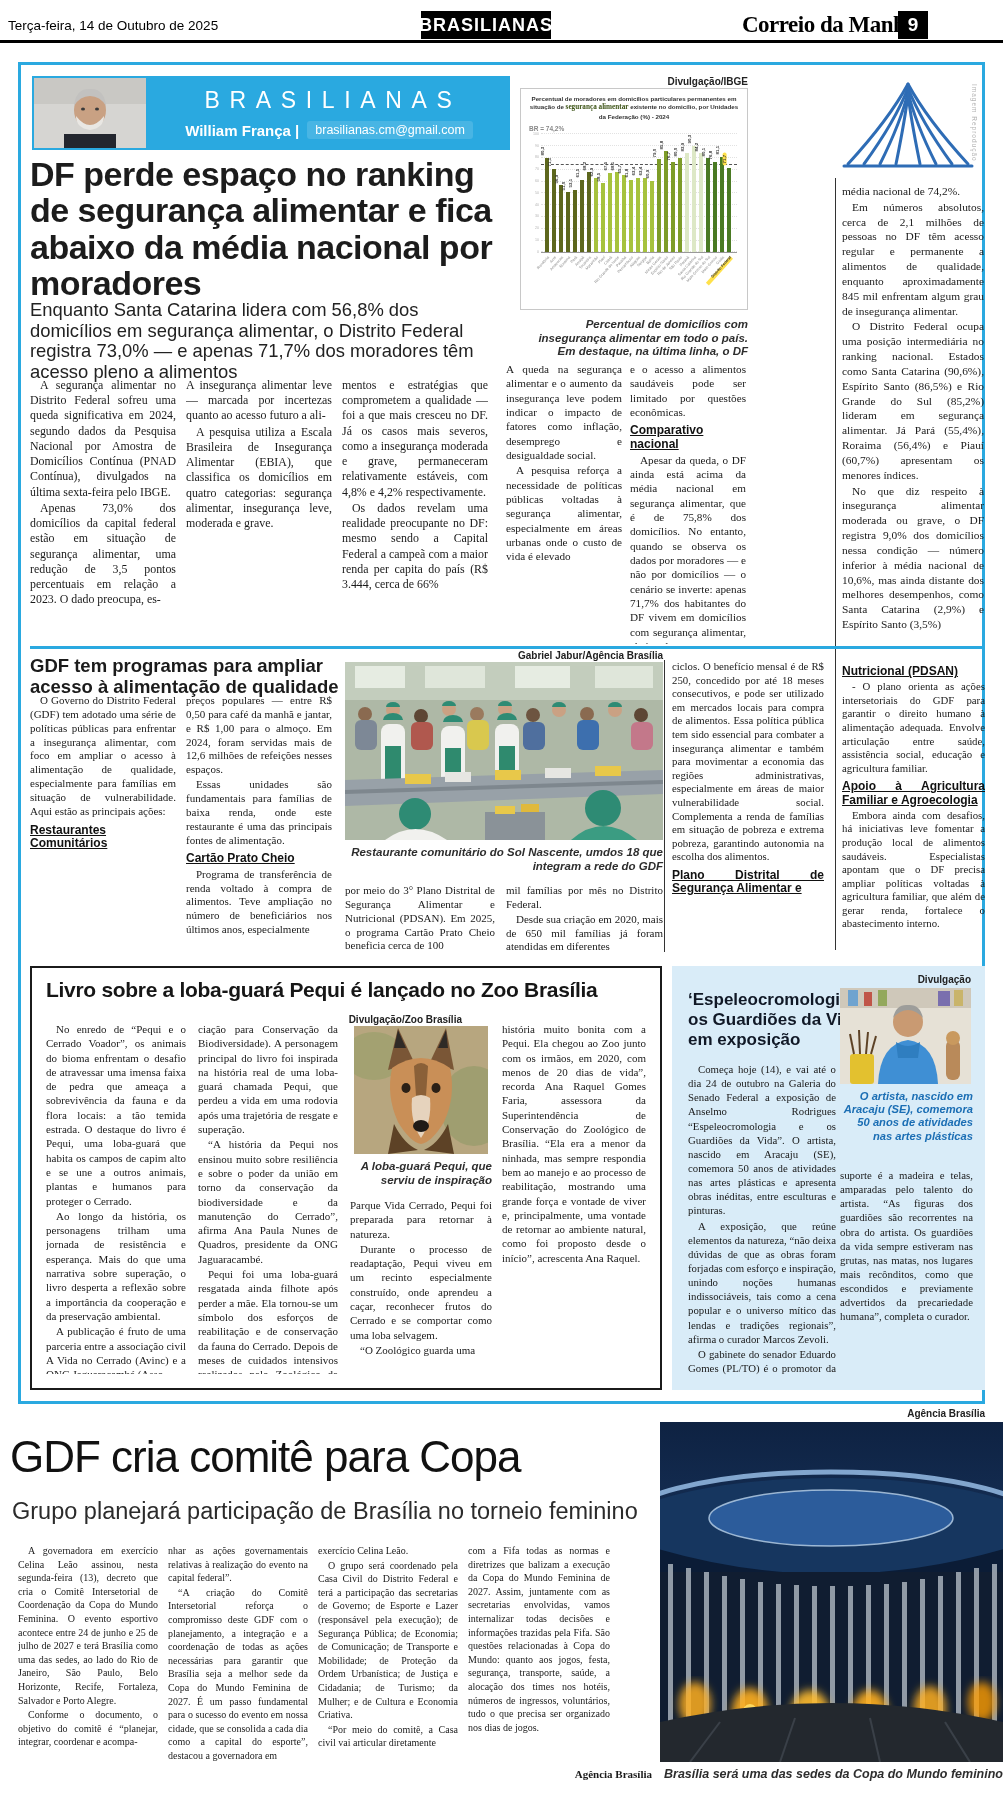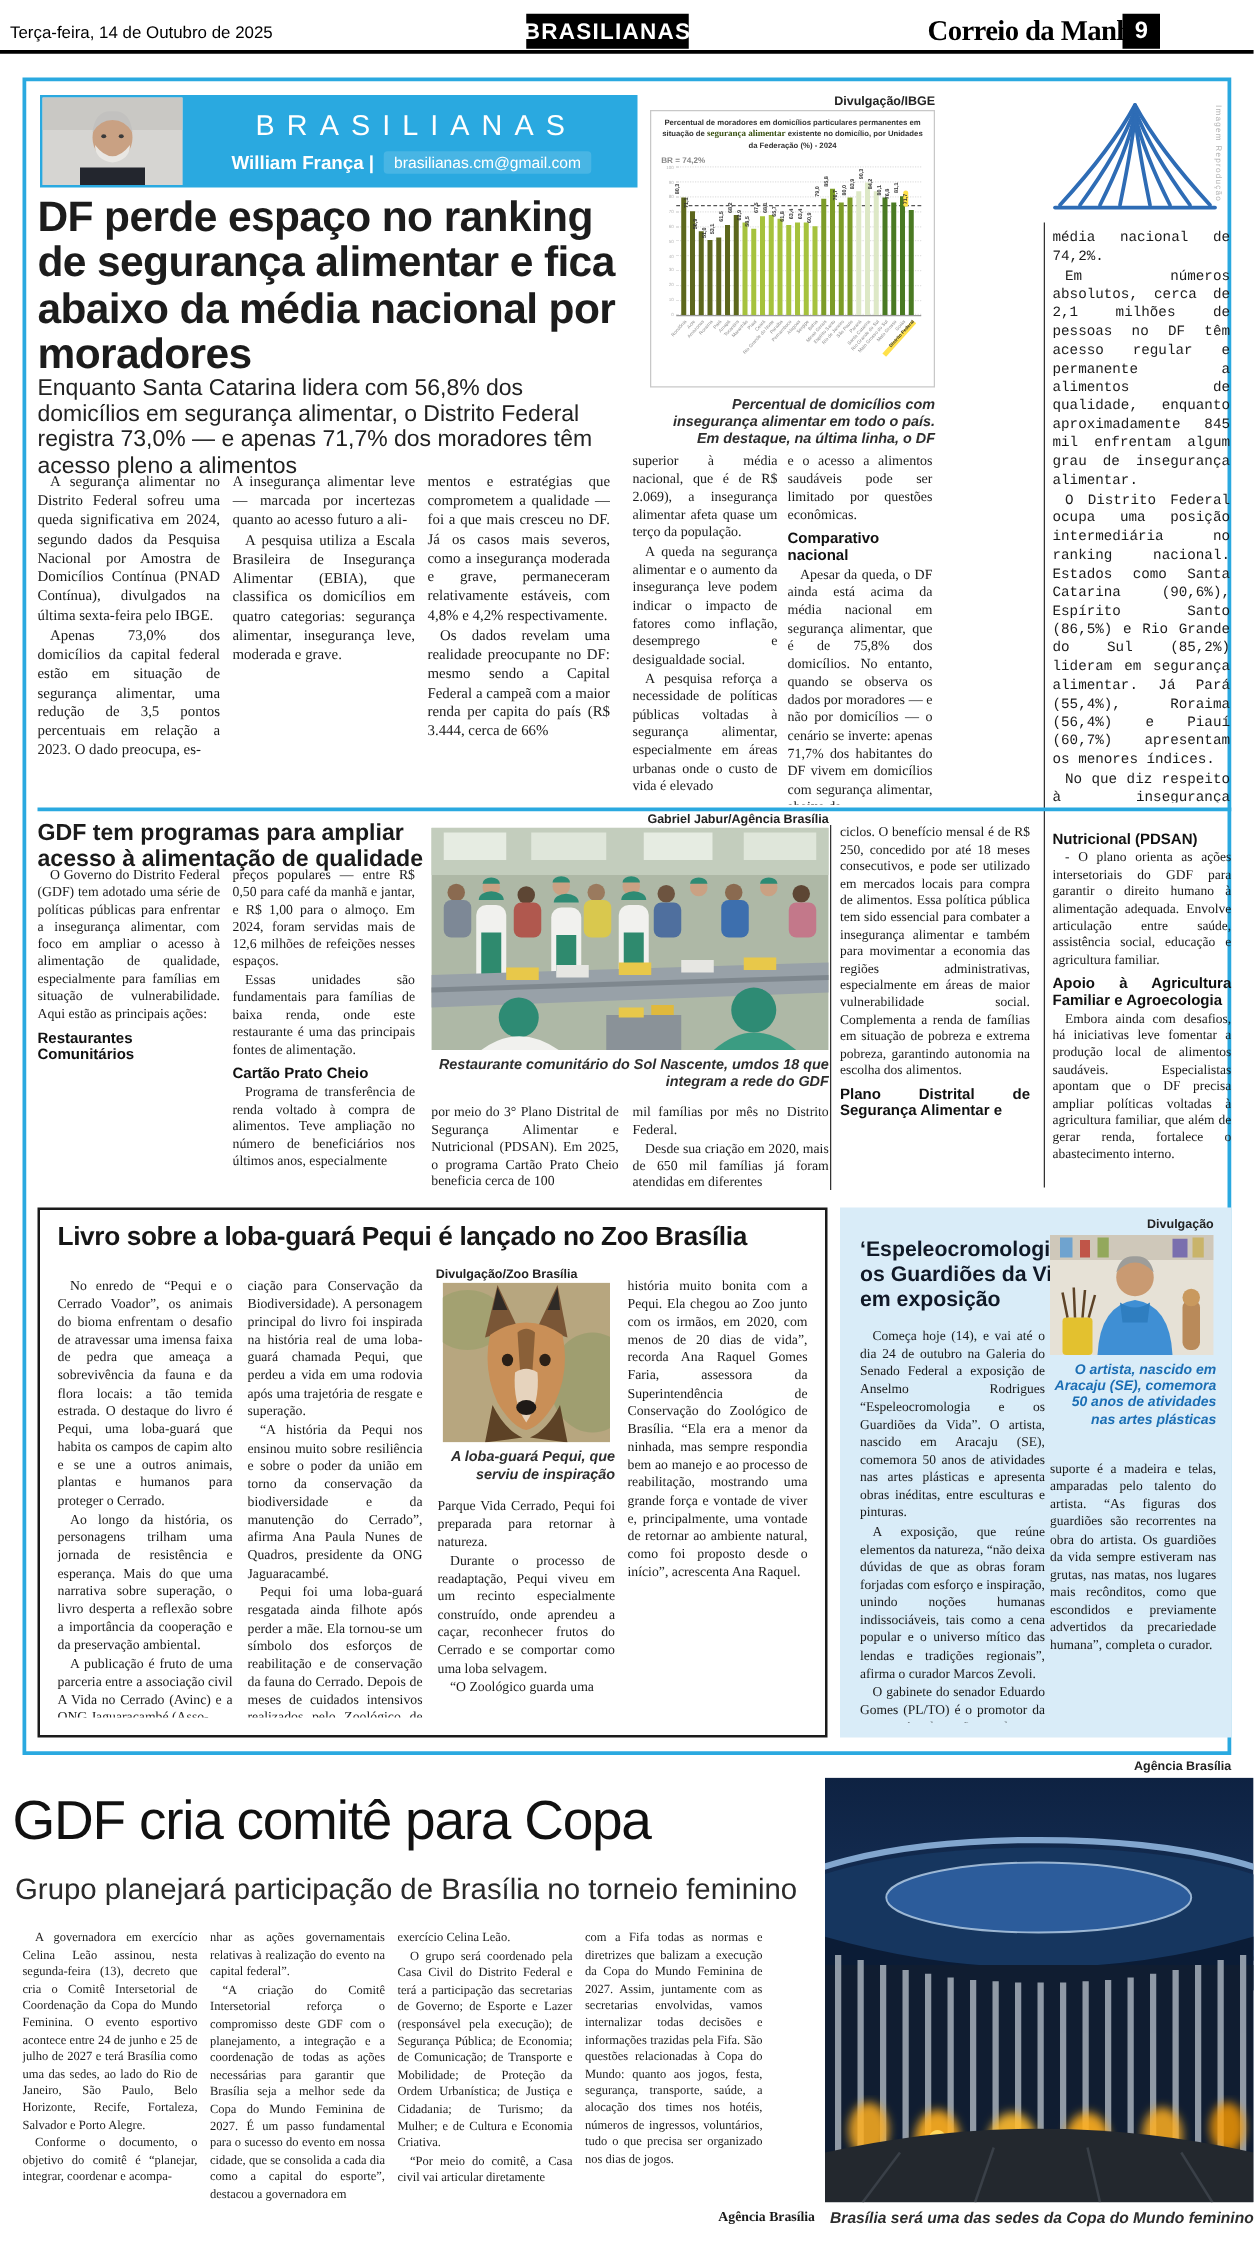--- a/index.html
+++ b/index.html
@@ -53,21 +53,21 @@
 
   
   .headline1{left:30px;top:156px;width:478px;font-size:34px;font-weight:bold;line-height:1.07;color:#1c1c1c;letter-spacing:-0.5px;}
   .subhead1{left:30px;top:300px;width:450px;font-size:18.4px;line-height:1.12;color:#222;}
 
   
   .col{position:absolute;font-family:"Liberation Serif",serif;text-align:justify;overflow:hidden;hyphens:auto;}
   .col p{margin:0 0 1px 0;text-indent:10px;}
   .col p:first-child{text-indent:0;}
   .col.fresh p:first-child{text-indent:10px;}
-  .col h4{font-family:"Liberation Sans",sans-serif;font-size:12px;margin:5px 0 2px 0;line-height:1.1;color:#111;}
+  .col h4{font-family:"Liberation Sans",sans-serif;font-size:12px;margin:5px 0 2px 0;line-height:1.1;color:#111;text-decoration:underline;}
   .a1col{font-size:11.9px;line-height:1.28;}
   .a1narrow{font-size:11.2px;line-height:1.28;}
   .railcol{font-size:11.4px;line-height:1.3;}
   .s2col{font-size:11px;line-height:1.26;}
   .s2narrow{font-size:10.8px;line-height:1.26;}
   .lvcol{font-size:11px;line-height:1.3;}
   .excol{font-size:10.8px;line-height:1.31;}
   .cpcol{font-size:10px;line-height:1.36;}
 
   .vrule{width:1px;background:#333;}
@@ -278,30 +278,29 @@
   </div>
 <div class="col a1col" style="left:186px;top:378px;width:146px;height:266px;">
     <p>A insegurança alimentar leve — marcada por incertezas quanto ao acesso futuro a ali-</p>
     <p>A pesquisa utiliza a Escala Brasileira de Insegurança Alimentar (EBIA), que classifica os domicílios em quatro categorias: segurança alimentar, insegurança leve, moderada e grave.</p>
   </div>
 <div class="col a1col" style="left:342px;top:378px;width:146px;height:266px;">
     <p>mentos e estratégias que comprometem a qualidade — foi a que mais cresceu no DF. Já os casos mais severos, como a insegurança moderada e grave, permaneceram relativamente estáveis, com 4,8% e 4,2% respectivamente.</p>
     <p>Os dados revelam uma realidade preocupante no DF: mesmo sendo a Capital Federal a campeã com a maior renda per capita do país (R$ 3.444, cerca de 66%</p>
   </div>
 <div class="col a1narrow" style="left:506px;top:362px;width:116px;height:282px;">
-    <p>superior à média nacional, que é de R$ 2.069), a insegurança alimentar afeta quase um terço da população.</p>
     <p>A queda na segurança alimentar e o aumento da insegurança leve podem indicar o impacto de fatores como inflação, desemprego e desigualdade social.</p>
     <p>A pesquisa reforça a necessidade de políticas públicas voltadas à segurança alimentar, especialmente em áreas urbanas onde o custo de vida é elevado</p>
   </div>
 <div class="col a1narrow" style="left:630px;top:362px;width:116px;height:282px;">
     <p>e o acesso a alimentos saudáveis pode ser limitado por questões econômicas.</p>
     <h4>Comparativo nacional</h4>
     <p>Apesar da queda, o DF ainda está acima da média nacional em segurança alimentar, que é de 75,8% dos domicílios. No entanto, quando se observa os dados por moradores — e não por domicílios — o cenário se inverte: apenas 71,7% dos habitantes do DF vivem em domicílios com segurança alimentar, abaixo da</p>
   </div>
-<div class="col railcol" style="left:842px;top:184px;width:142px;height:458px;font-family:Liberation Mono, monospace;">
+<div class="col railcol" style="left:842px;top:184px;width:142px;height:458px;">
     <p>média nacional de 74,2%.</p>
     <p>Em números absolutos, cerca de 2,1 milhões de pessoas no DF têm acesso regular e permanente a alimentos de qualidade, enquanto aproximadamente 845 mil enfrentam algum grau de insegurança alimentar.</p>
     <p>O Distrito Federal ocupa uma posição intermediária no ranking nacional. Estados como Santa Catarina (90,6%), Espírito Santo (86,5%) e Rio Grande do Sul (85,2%) lideram em segurança alimentar. Já Pará (55,4%), Roraima (56,4%) e Piauí (60,7%) apresentam os menores índices.</p>
     <p>No que diz respeito à insegurança alimentar moderada ou grave, o DF registra 9,0% dos domicílios nessa condição — número inferior à média nacional de 10,6%, mas ainda distante dos melhores desempenhos, como Santa Catarina (2,9%) e Espírito Santo (3,5%)</p>
   </div>
 <div class="abs vrule" style="left:835px;top:178px;height:772px;"></div>
 
 <div class="abs bluediv"></div>
 <div class="abs s2head">GDF tem programas para ampliar acesso à alimentação de qualidade</div>
 <div class="abs s2credit photocredit">Gabriel Jabur/Agência Brasília</div>

